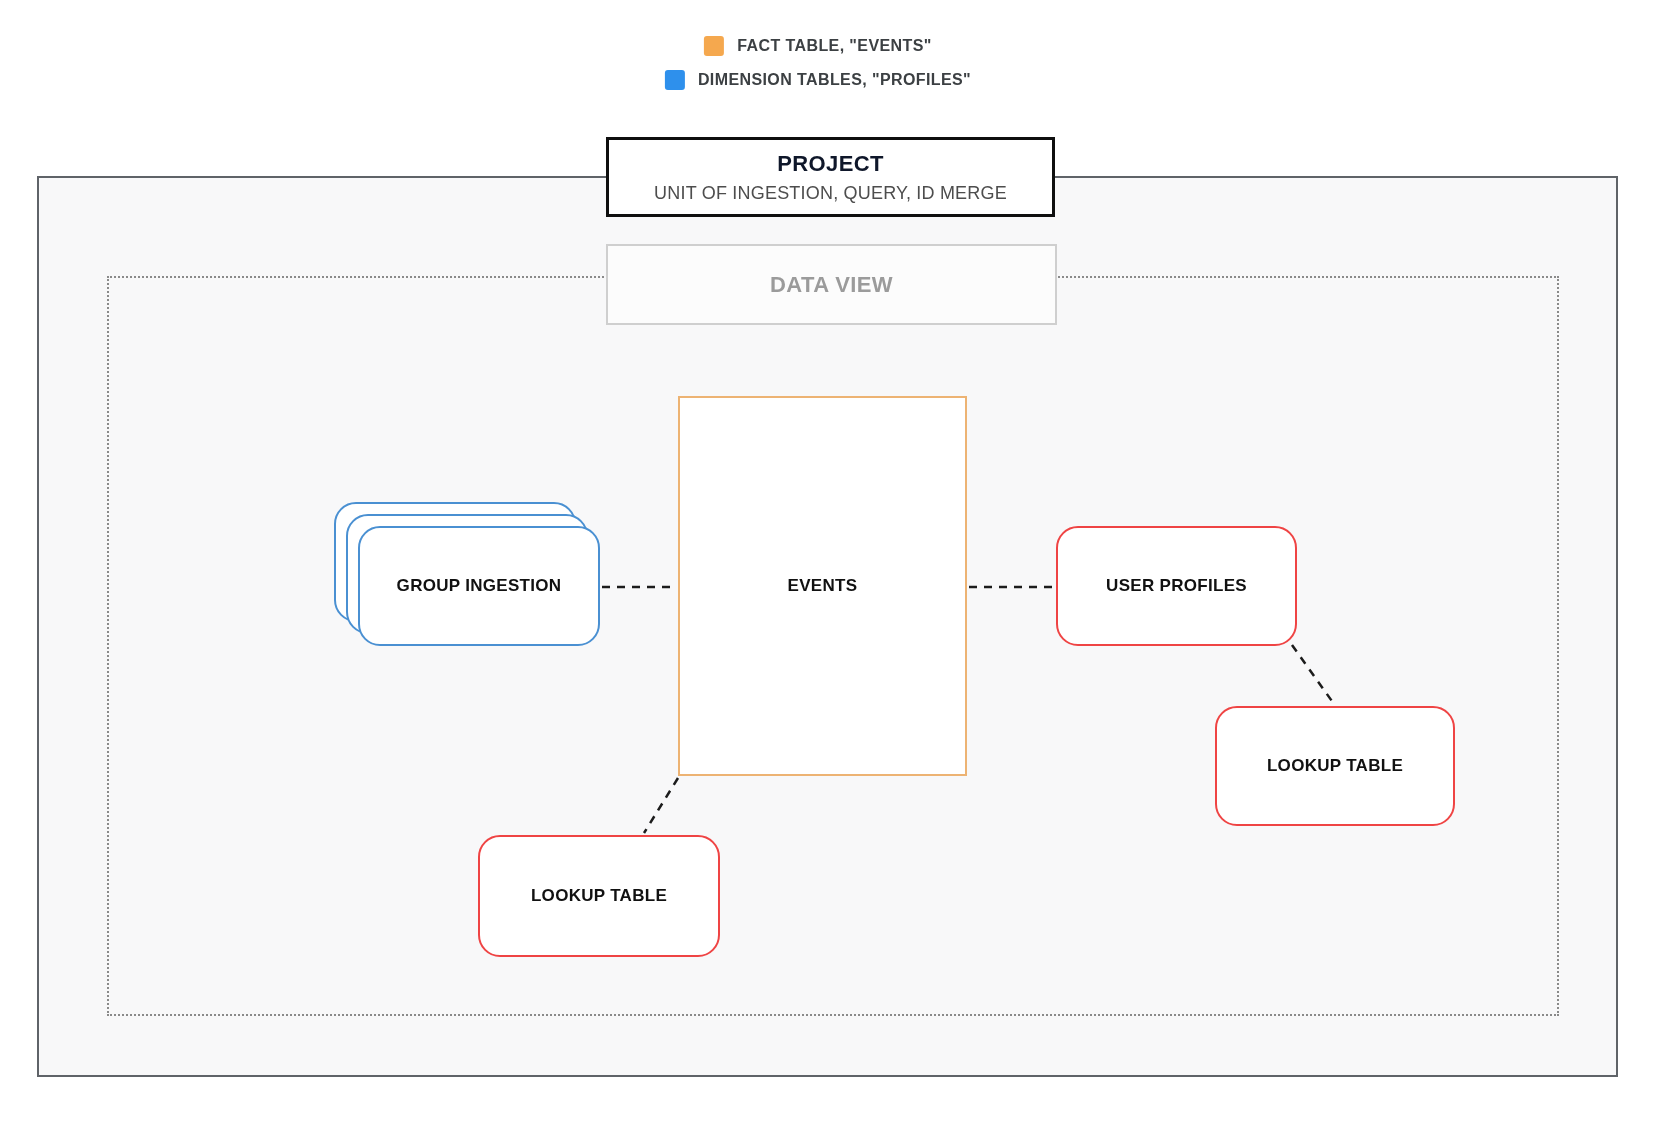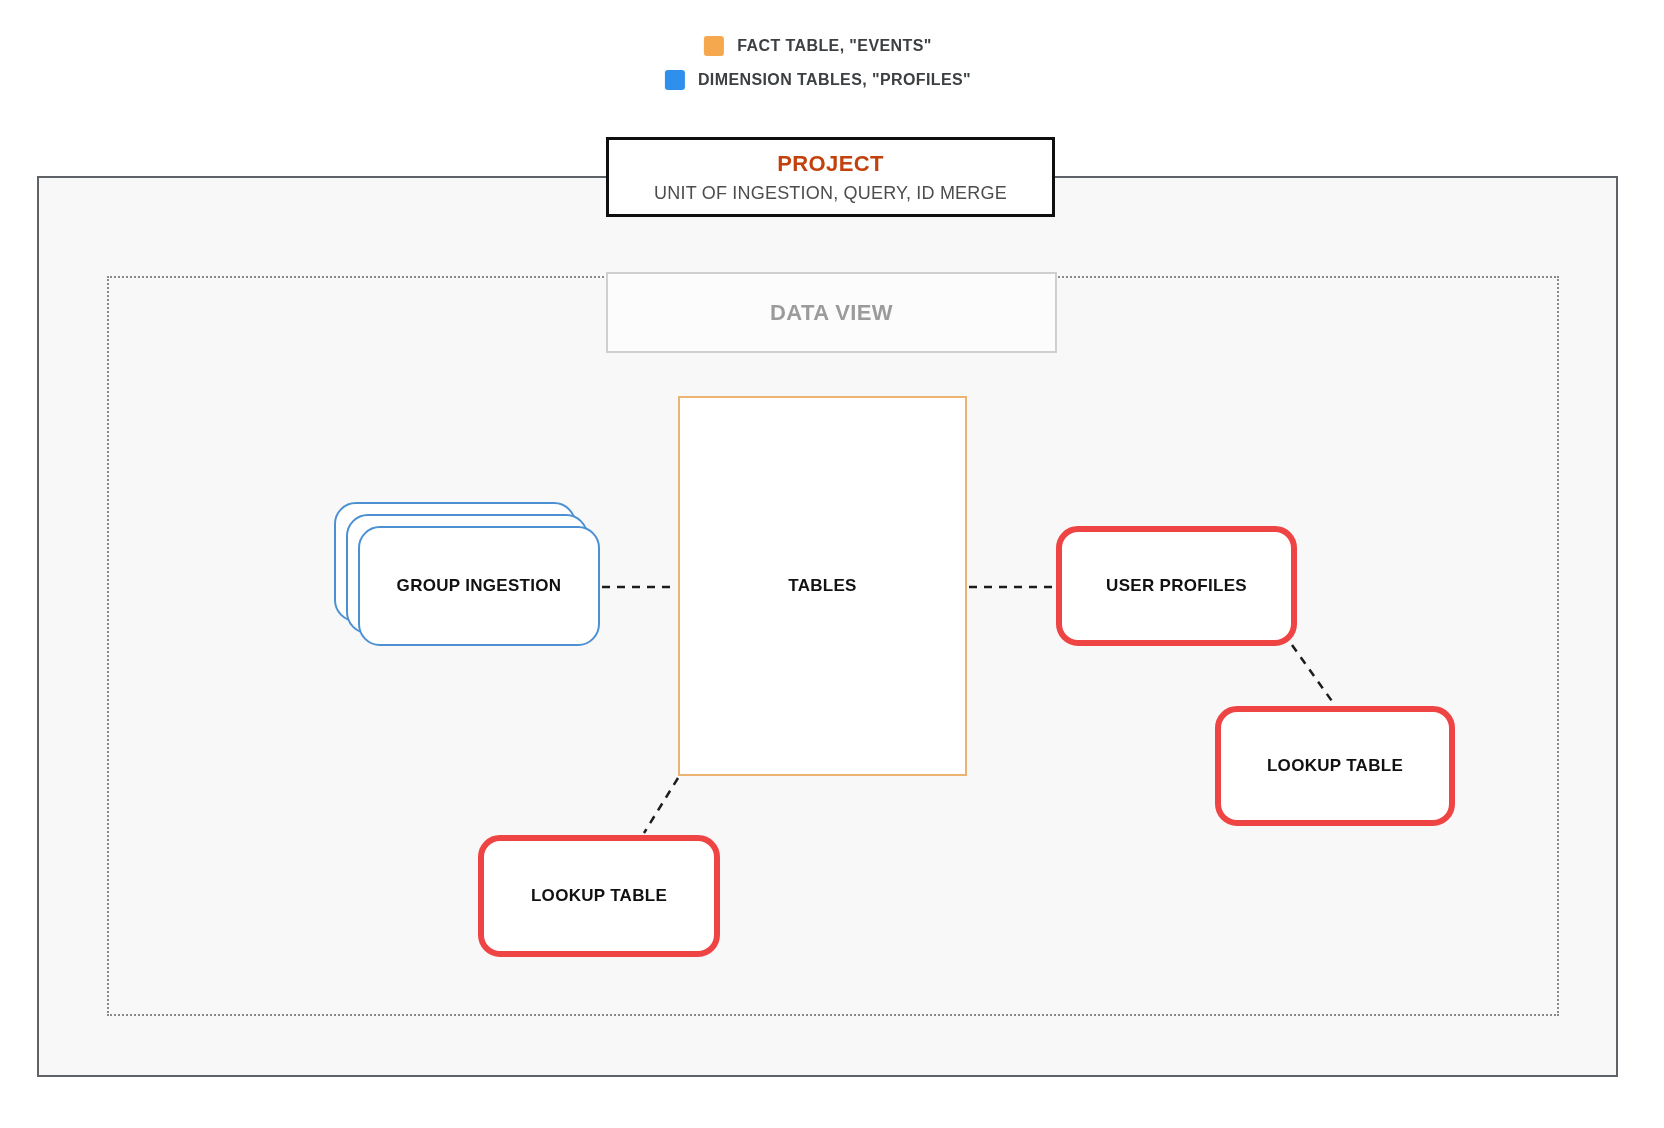--- a/index.html
+++ b/index.html
@@ -40,44 +40,44 @@
   
   .titlebox {
     position: absolute; display: flex; flex-direction: column;
     align-items: center; justify-content: center; gap: 6px;
     text-align: center; z-index: 5;
   }
   .project-box {
     left: 606px; top: 137px; width: 449px; height: 80px;
     background: #ffffff; border: 3px solid #0f0f0f;
   }
-  .project-title { font-size: 22px; font-weight: bold; color: #c2410c; letter-spacing: 0.4px; }
+  .project-title { font-size: 22px; font-weight: bold; color: #0f172a; letter-spacing: 0.4px; }
   .project-subtitle { font-size: 18px; color: #4d4d4d; letter-spacing: 0.2px; }
   .dataview-box {
     left: 606px; top: 244px; width: 451px; height: 81px;
-    background: #fcfcfc; border: 2px solid #cfcfcf; margin-top: 28px;
+    background: #fcfcfc; border: 2px solid #cfcfcf;
   }
   .dataview-title { font-size: 22px; font-weight: bold; color: #9b9b9b; letter-spacing: 0.4px; }
   .dataview-subtitle { font-size: 18px; color: #b2b2b2; letter-spacing: 0.2px; }
 
   
   .connectors { position: absolute; left: 0; top: 0; width: 1664px; height: 1128px; z-index: 3; }
   .connectors line { stroke: #1c1c1c; stroke-width: 2.5; }
 
   
   .node {
     position: absolute; display: flex; align-items: center; justify-content: center;
     font-size: 17px; font-weight: bold; color: #111111; letter-spacing: 0.3px;
     background: #ffffff; z-index: 4; text-align: center;
   }
   .events-box {
     left: 678px; top: 396px; width: 289px; height: 380px;
     border: 2px solid #edb373;
   }
-  .blue-box { border: 6px solid #ef4444; border-radius: 22px; }
+  .blue-box { border: 2px solid #ef4444; border-radius: 22px; }
   .user-profiles { left: 1056px; top: 526px; width: 241px; height: 120px; }
   .lookup-bottom { left: 478px; top: 835px; width: 242px; height: 122px; }
   .lookup-right  { left: 1215px; top: 706px; width: 240px; height: 120px; }
 
   .stack-card {
     position: absolute; width: 242px; height: 120px;
     border: 2px solid #4a90d2; border-radius: 22px; background: #ffffff;
     z-index: 4;
   }
   .stack-back2 { left: 334px; top: 502px; }
@@ -122,21 +122,21 @@
   </div>
 
   <div class="titlebox dataview-box">
     <div class="dataview-title">DATA VIEW</div>
   </div>
 
   <div class="stack-card stack-back2"></div>
   <div class="stack-card stack-back1"></div>
   <div class="stack-card stack-front">GROUP INGESTION</div>
 
-  <div class="node events-box">TABLES</div>
+  <div class="node events-box">EVENTS</div>
 
   <div class="node blue-box user-profiles">USER PROFILES</div>
 
   <div class="node blue-box lookup-bottom">LOOKUP TABLE</div>
 
   <div class="node blue-box lookup-right">LOOKUP TABLE</div>
 
 </div>
 
 </body></html>

